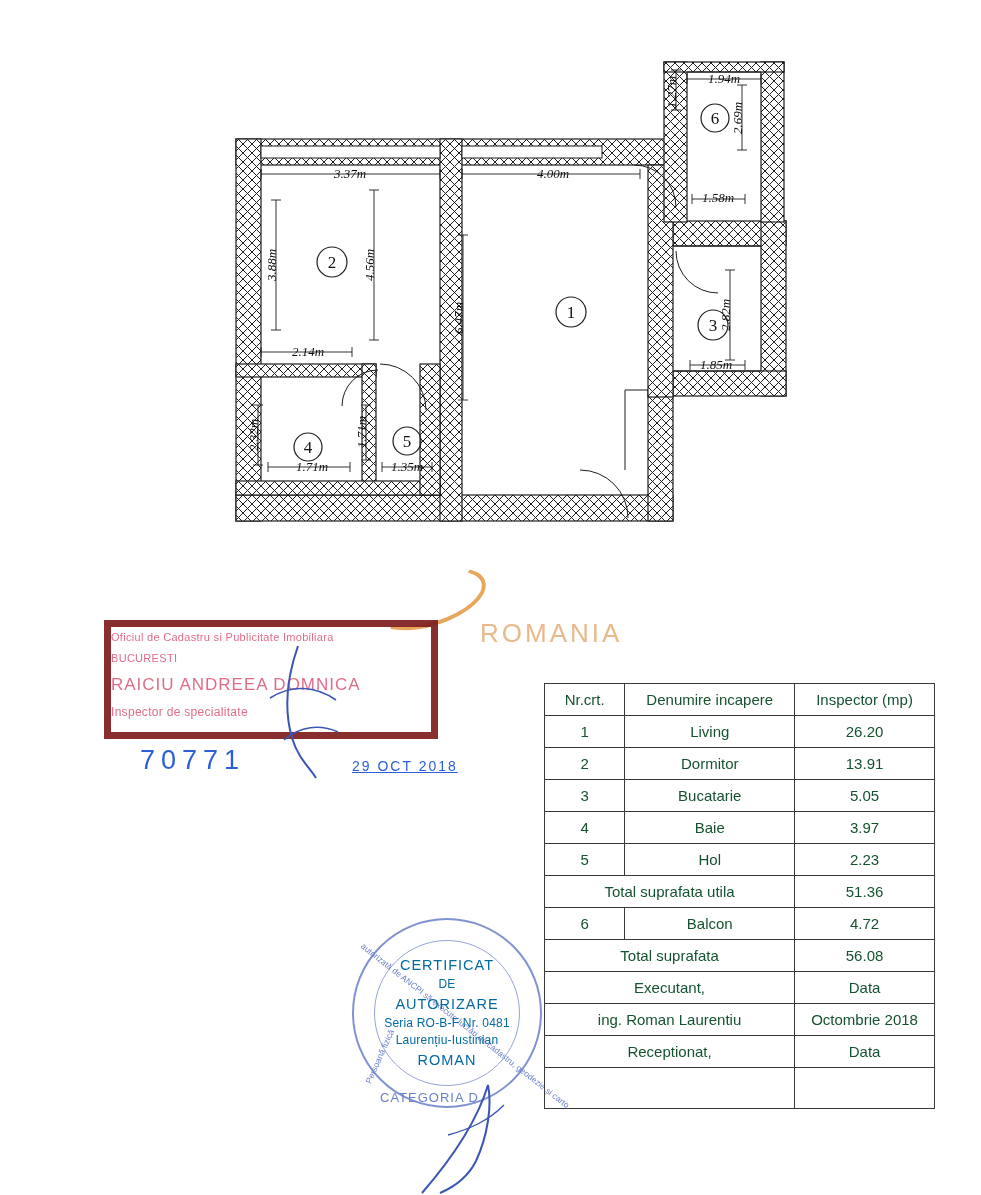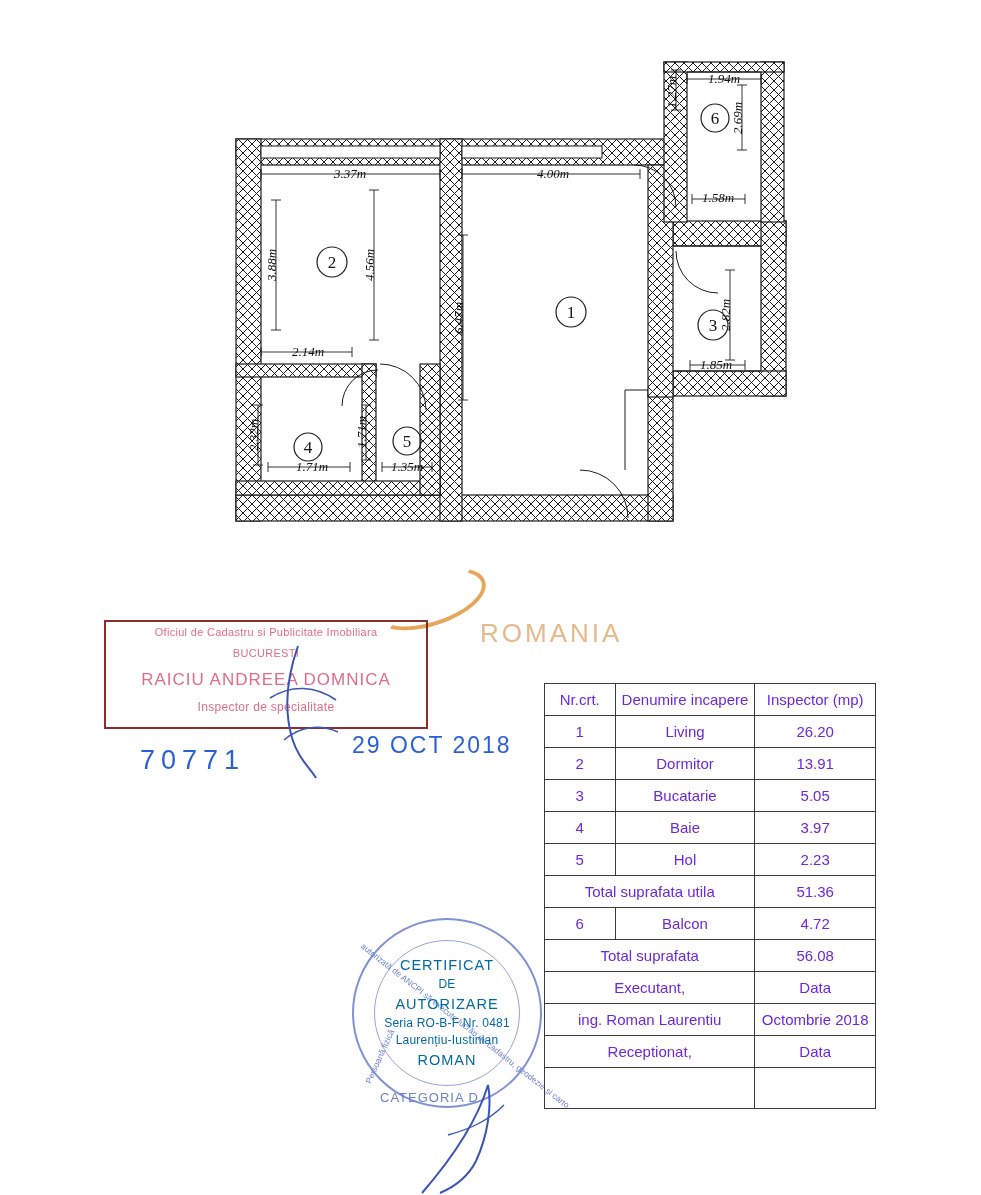--- a/index.html
+++ b/index.html
@@ -48,23 +48,23 @@
     transform: rotate(-18deg);
   }
 
   
   .stamp {
     position: absolute;
     left: 104px;
     top: 620px;
     width: 320px;
     height: 105px;
-    border: 2px solid #7f1d1d;
+    border: 7px solid #7f1d1d;
     color: #e0607e;
-    text-align: center;
+    text-align: left;
     font-size: 11.5px;
     line-height: 1.9;
     letter-spacing: .3px;
     opacity: .92;
   }
   .stamp .l1 { font-size: 11px; }
   .stamp .l2 { font-size: 11px; }
   .stamp .l3 { font-size: 17px; letter-spacing: 1px; }
   .stamp .l4 { font-size: 12px; }
 
@@ -73,24 +73,25 @@
     left: 140px;
     top: 745px;
     font-size: 27px;
     letter-spacing: 6px;
     color: #2b5fd9;
     font-family: "Liberation Sans", sans-serif;
   }
   .stamp-date {
     position: absolute;
     left: 352px;
-    top: 732px;
-    font-size: 23px;
+    top: 758px;
+    font-size: 14px;
     letter-spacing: 2px;
     color: #2b5fd9;
+    text-decoration: underline;
   }
   .stamp-scribble {
     position: absolute;
     left: 240px;
     top: 640px;
     width: 130px;
     height: 140px;
   }
 
   
@@ -160,23 +161,23 @@
 
   
   .tbl-wrap {
     position: absolute;
     left: 544px;
     top: 683px;
     width: 391px;
   }
   table.rooms {
     border-collapse: collapse;
-    width: 332px;
+    width: 391px;
     font-size: 15px;
-    color: #6d28d9;
+    color: #14532d;
   }
   table.rooms td, table.rooms th {
     border: 1px solid #3a3a3a;
     padding: 7px 4px;
     text-align: center;
     font-weight: normal;
   }
   table.rooms th { font-weight: normal; }
   .c-nr { width: 76px; }
   .c-name { width: 175px; }

